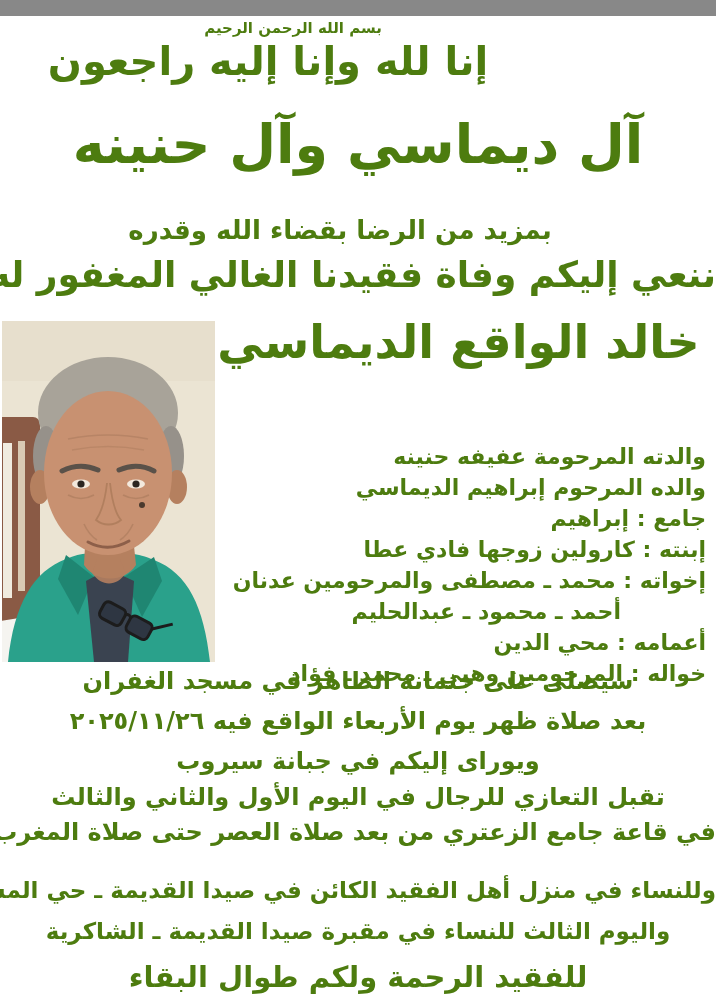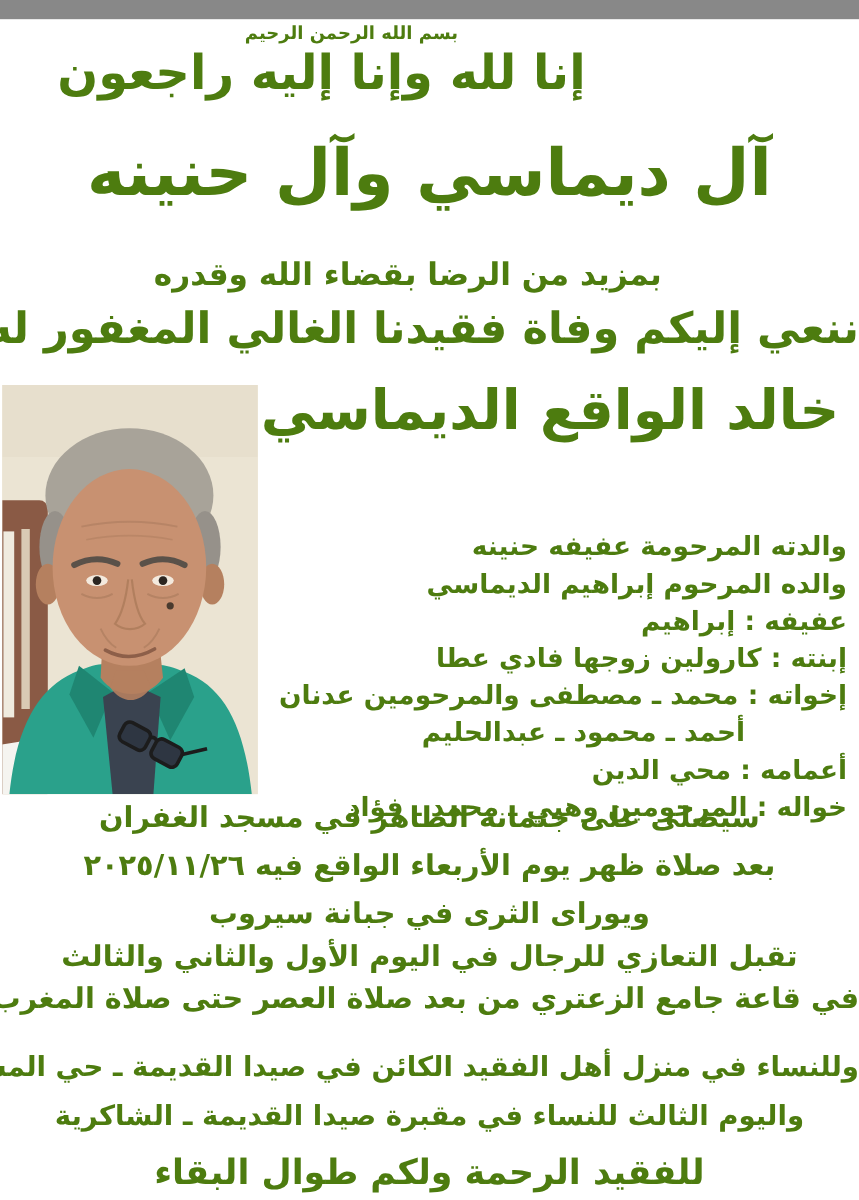--- a/index.html
+++ b/index.html
@@ -114,31 +114,31 @@
         <rect x="126" y="288" width="24" height="18" rx="5" fill="#2e3642" stroke-width="3" stroke="#1c1c1c"></rect>
         <path d="M 120 292 Q 123 289 126 292" fill="none" stroke-width="3" stroke="#1c1c1c"></path>
         <path d="M 150 292 L 166 278" fill="none" stroke-width="3" stroke="#1c1c1c"></path>
       </g>
     </svg>
   </div>
 
   <div class="relatives">
     <div class="rel-line">والدته المرحومة عفيفه حنينه</div>
     <div class="rel-line">والده المرحوم إبراهيم الديماسي</div>
-    <div class="rel-line">عفيفه : إبراهيم</div>
+    <div class="rel-line">جامع : إبراهيم</div>
     <div class="rel-line">إبنته : كارولين زوجها فادي عطا</div>
     <div class="rel-line">إخواته : محمد ـ مصطفى والمرحومين عدنان</div>
     <div class="rel-line indent">أحمد ـ محمود ـ عبدالحليم</div>
     <div class="rel-line">أعمامه : محي الدين</div>
     <div class="rel-line">خواله : المرحومين وهبي ـ محمد ـ فؤاد</div>
   </div>
 
   <div class="line f0">سيصلى على جثمانه الطاهر في مسجد الغفران</div>
   <div class="line f1">بعد صلاة ظهر يوم الأربعاء الواقع فيه ٢٠٢٥/١١/٢٦</div>
-  <div class="line f2">ويوراى الثرى في جبانة سيروب</div>
+  <div class="line f2">ويوراى إليكم في جبانة سيروب</div>
   <div class="line f3">تقبل التعازي للرجال في اليوم الأول والثاني والثالث</div>
   <div class="line f4">في قاعة جامع الزعتري من بعد صلاة العصر حتى صلاة المغرب</div>
 
   <div class="line w0">وللنساء في منزل أهل الفقيد الكائن في صيدا القديمة ـ حي المسالخية</div>
   <div class="line w1">واليوم الثالث للنساء في مقبرة صيدا القديمة ـ الشاكرية</div>
 
   <div class="line closing">للفقيد الرحمة ولكم طوال البقاء</div>
 
 </div>
 

